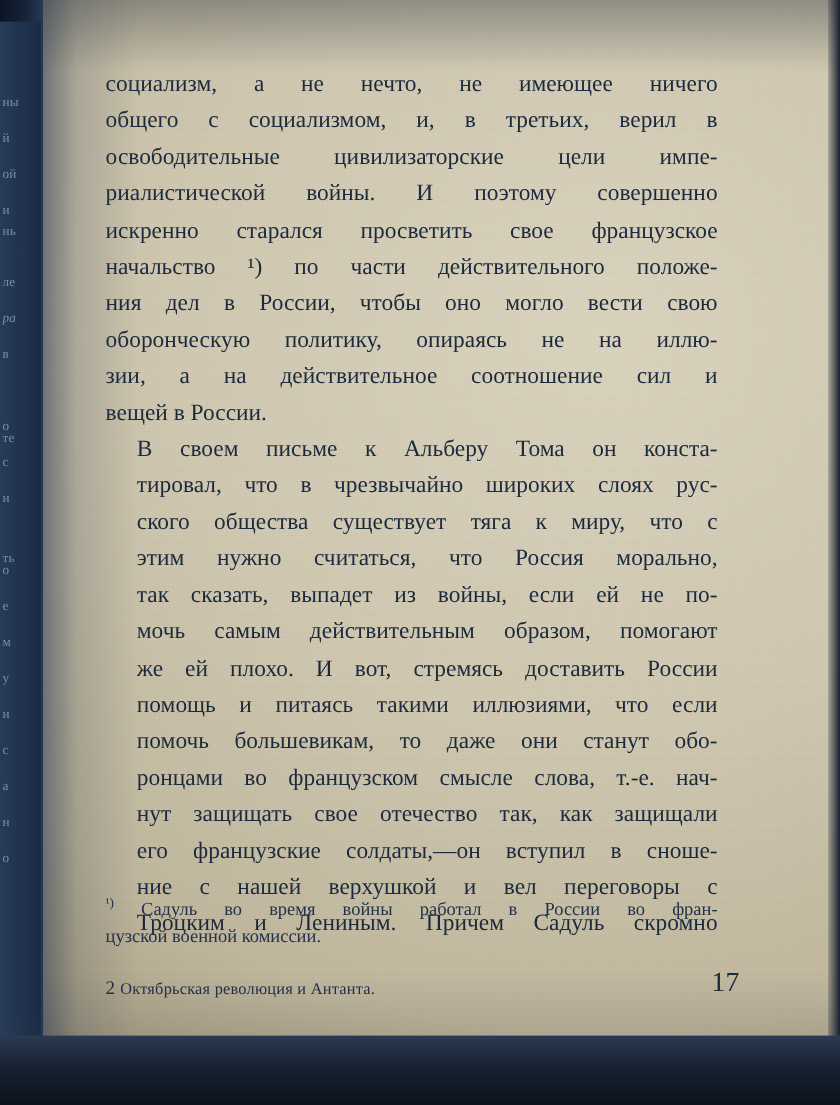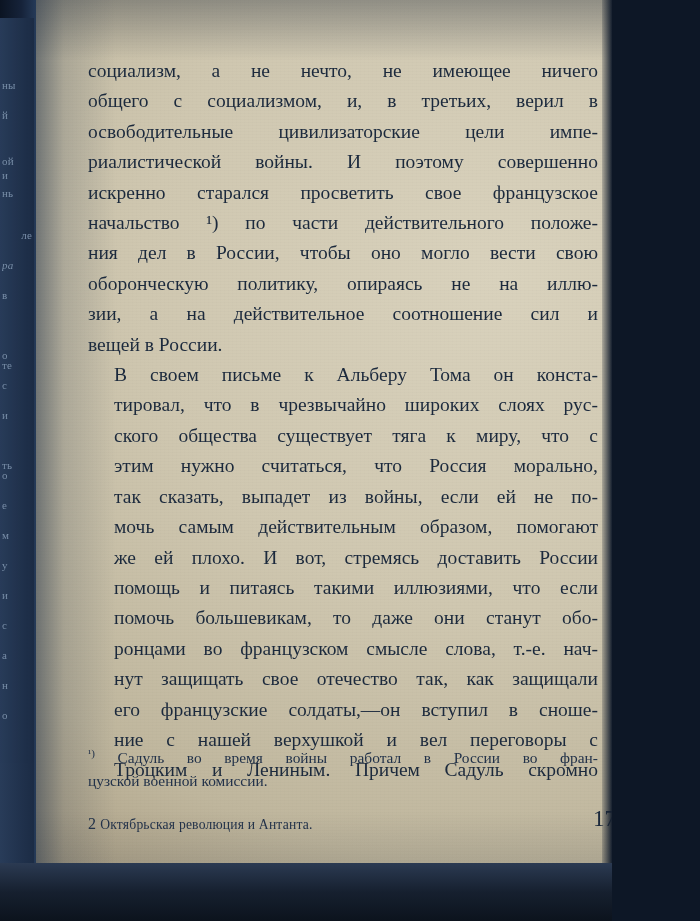--- a/index.html
+++ b/index.html
@@ -9,21 +9,21 @@
   }
   body {
     width: 700px;
     height: 921px;
     overflow: hidden;
     font-family: "Liberation Serif", serif;
   }
 
   #scan {
     position: relative;
-    width: 612px;
+    width: 700px;
     height: 921px;
     background: #10192b;
     overflow: hidden;
   }
 
   
   #gutter-shadow {
     position: absolute;
     left: 0; top: 0;
     width: 36px; height: 921px;
@@ -192,24 +192,24 @@
 </head>
 <body>
 
 <div id="scan">
 
   <div id="gutter-shadow"></div>
 
   <div id="left-page">
     <div class="ltxt" style="top:60px;">ны</div>
     <div class="ltxt" style="top:90px;">й</div>
-    <div class="ltxt" style="top:136px;">ой</div>
+    <div class="ltxt" style="top:120px;">ой</div>
     <div class="ltxt" style="top:150px;">и</div>
     <div class="ltxt" style="top:168px;">нь</div>
-    <div class="ltxt" style="top:210px;text-align:right;">ле</div>
+    <div class="ltxt" style="top:210px;">ле</div>
     <div class="ltxt" style="top:240px;font-style:italic;">ра</div>
     <div class="ltxt" style="top:270px;">в</div>
     <div class="ltxt" style="top:312px;margin-top:28px;">те</div>
     <div class="ltxt" style="top:330px;">о</div>
     <div class="ltxt" style="top:360px;">с</div>
     <div class="ltxt" style="top:390px;">и</div>
     <div class="ltxt" style="top:440px;">ть</div>
     <div class="ltxt" style="top:450px;">о</div>
     <div class="ltxt" style="top:480px;">е</div>
     <div class="ltxt" style="top:510px;">м</div>

